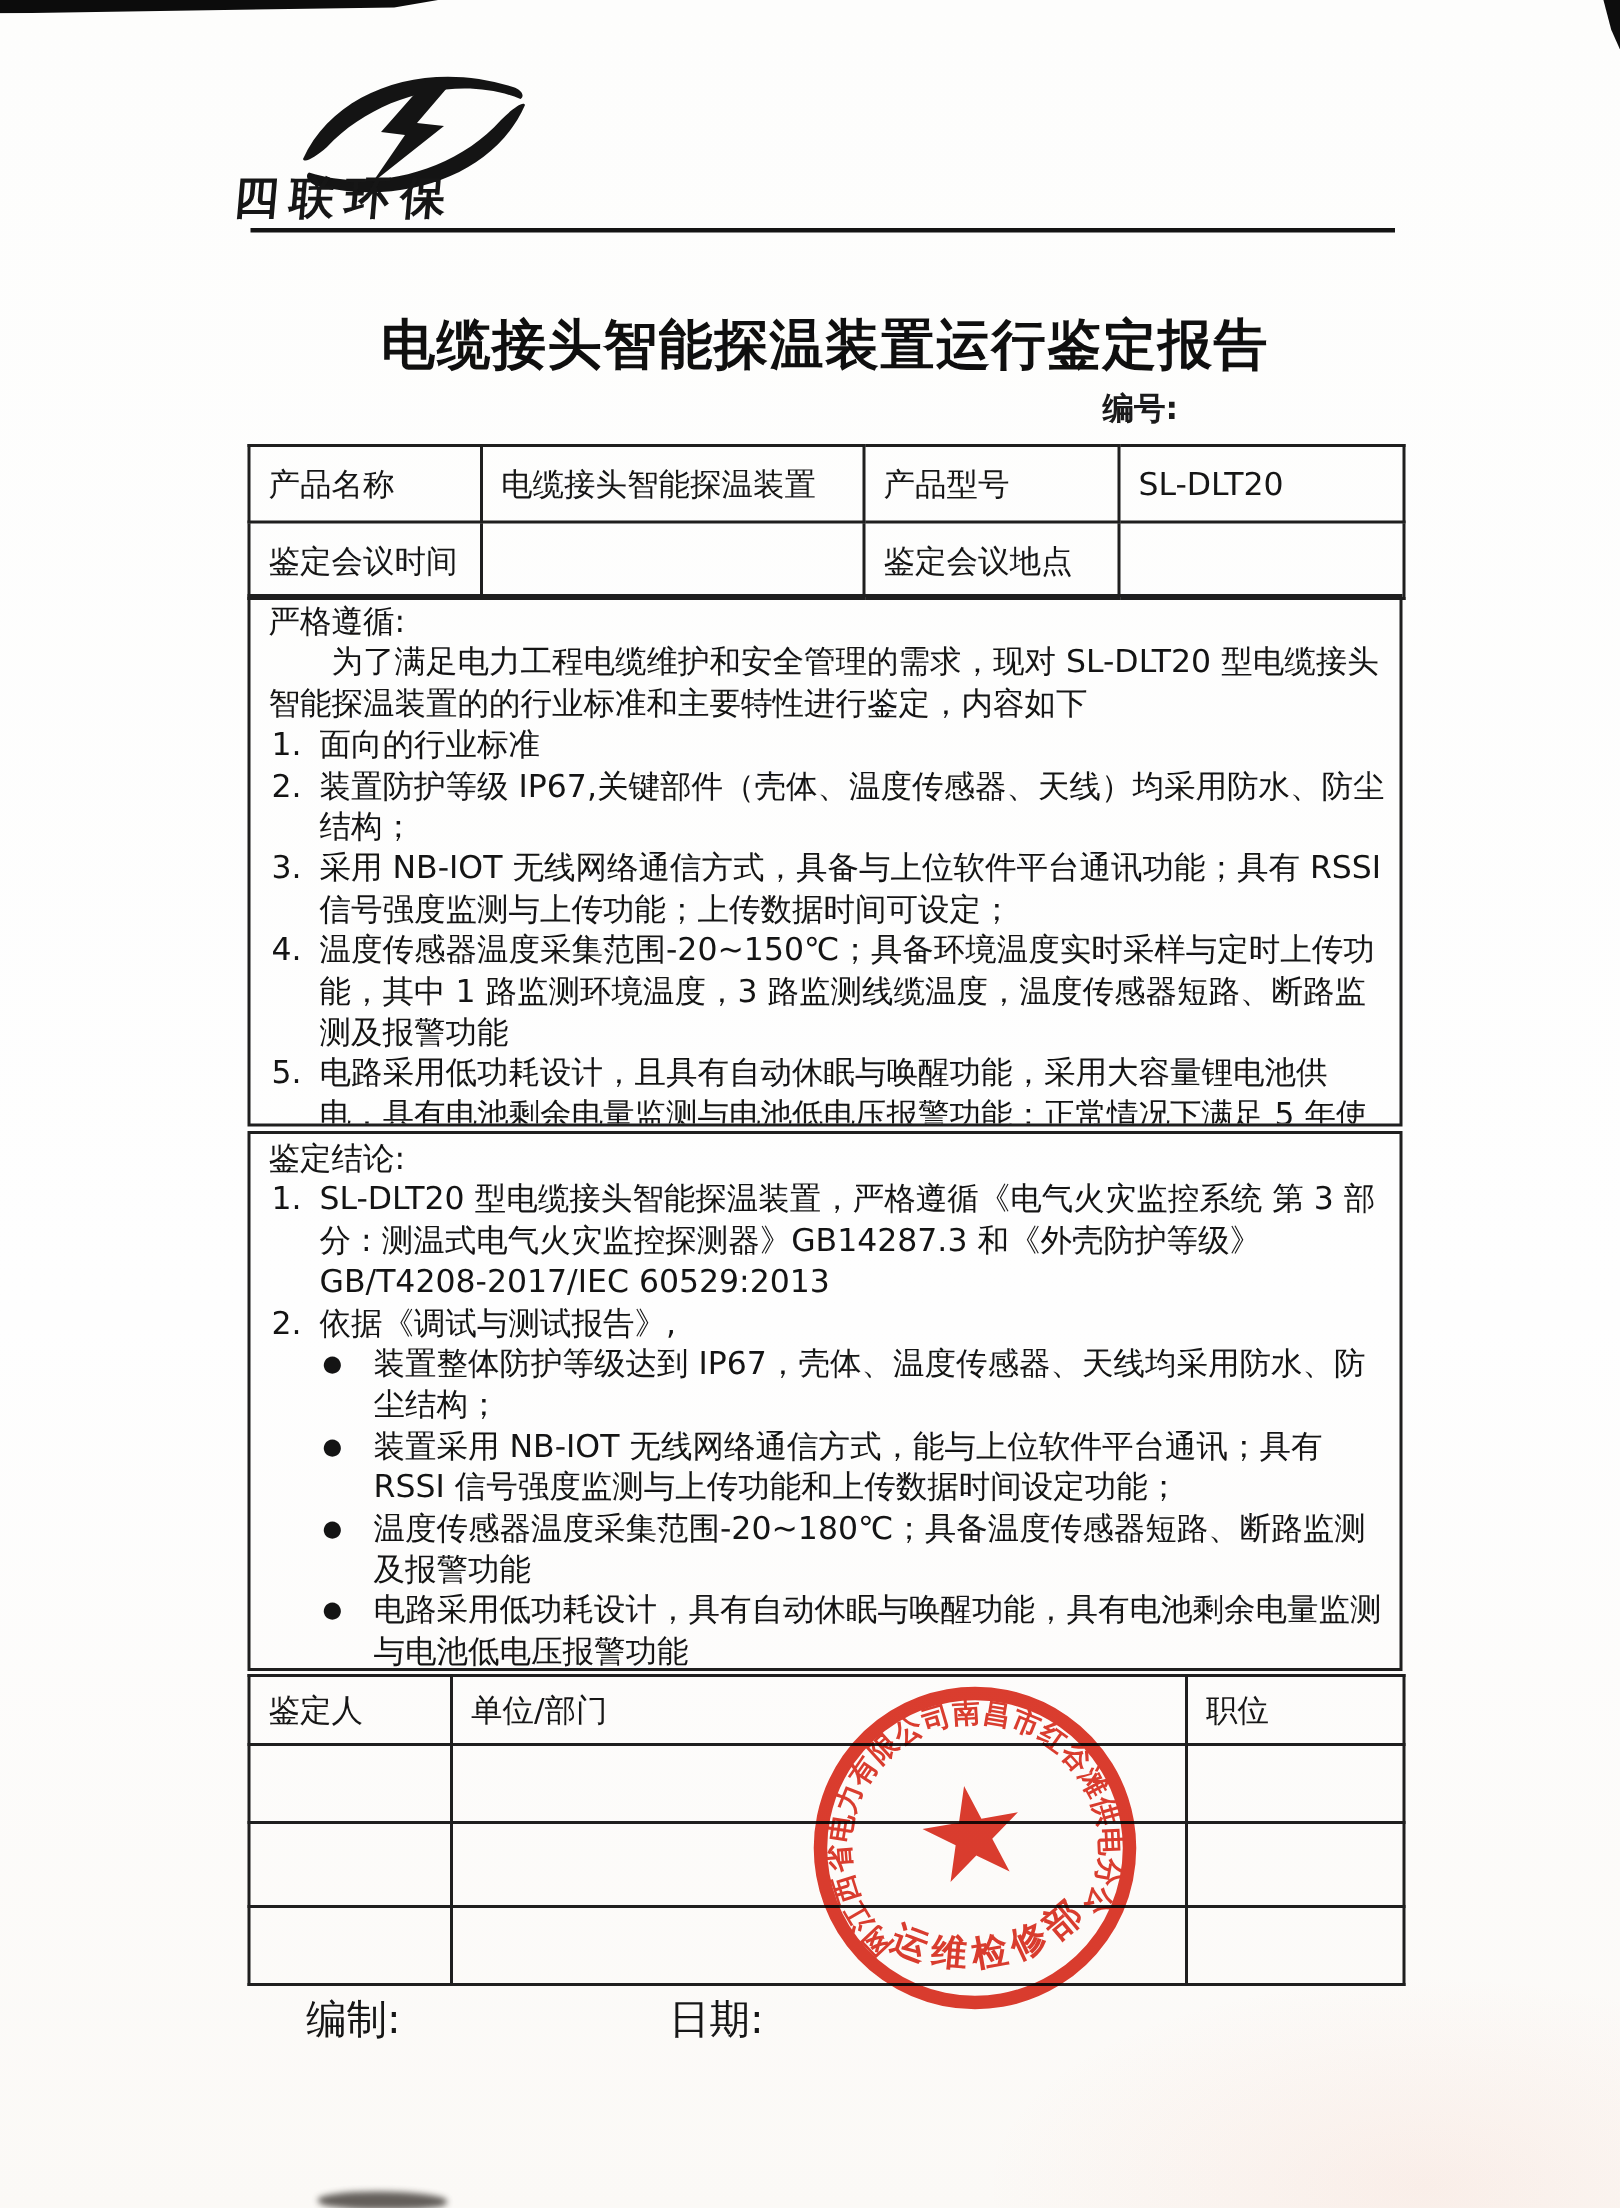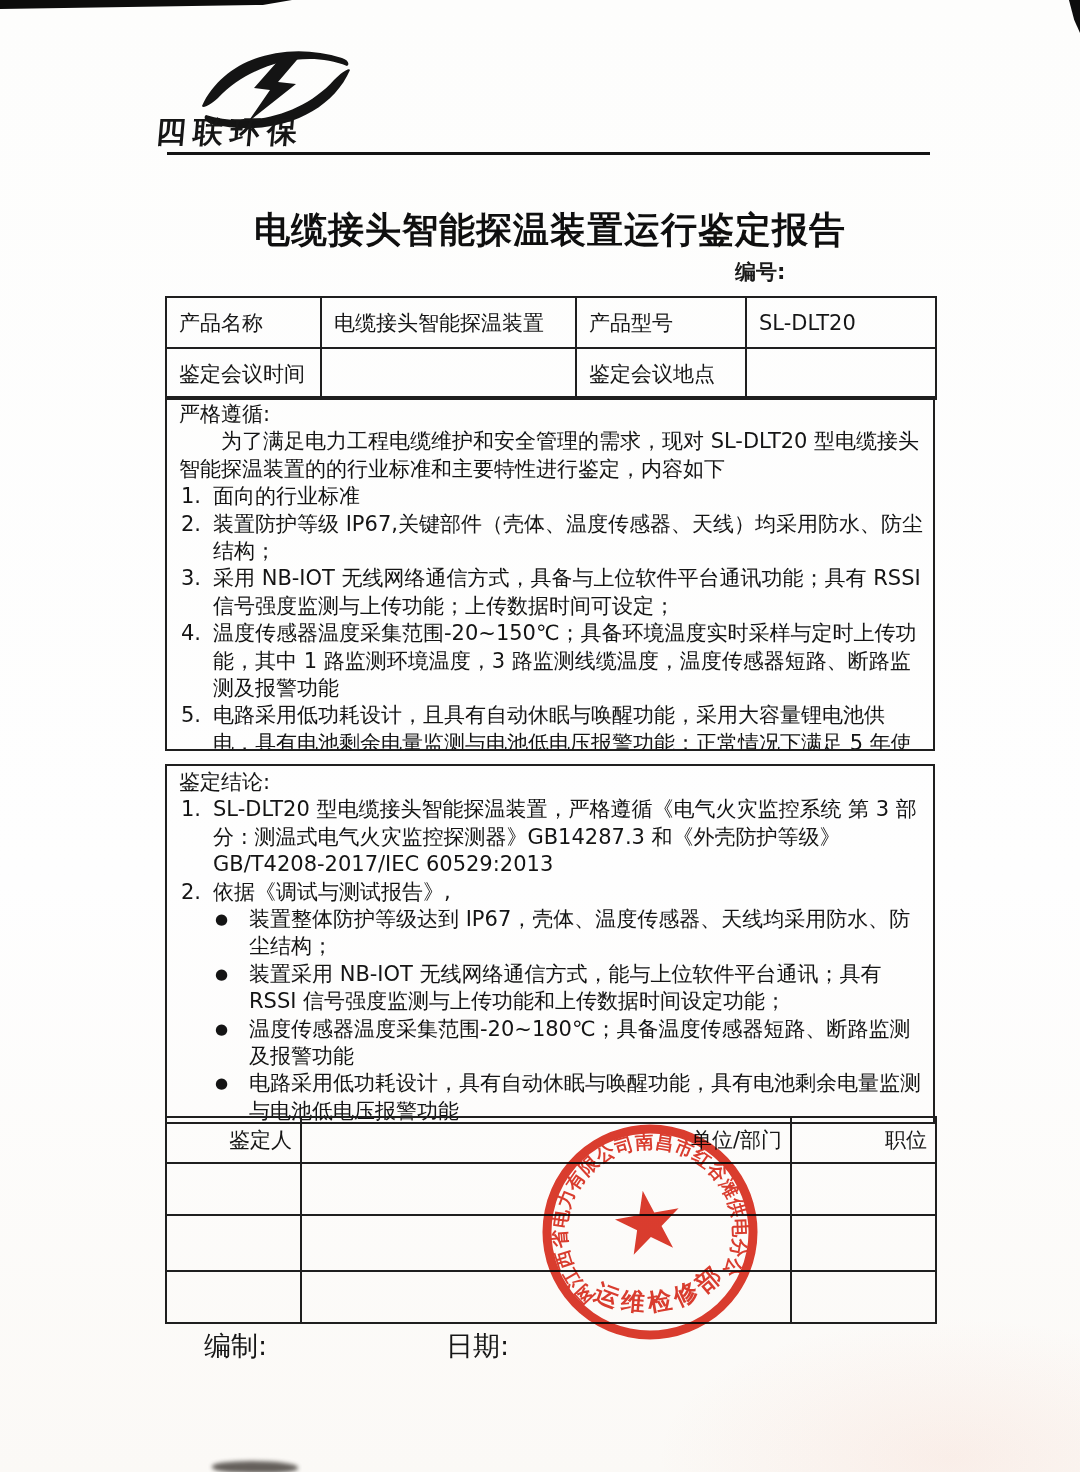--- a/index.html
+++ b/index.html
@@ -28,28 +28,28 @@
   .title{position:absolute;left:165px;top:206px;width:770px;text-align:center;
     font-size:36px;font-weight:bold;letter-spacing:1px;color:#0f0f0f;}
   .serial{position:absolute;left:735px;top:258px;font-size:21px;font-weight:bold;}
   
   table{border-collapse:collapse;table-layout:fixed;}
   td,th{border:2px solid #1f1f1f;font-size:21px;font-weight:normal;text-align:left;
     padding:0 8px 0 12px;vertical-align:middle;color:#161616;}
   .info-table{position:absolute;left:165px;top:296px;width:770px;}
   .info-table td{height:49px;}
   .sig-table{position:absolute;left:165px;top:1116px;width:770px;}
-  .sig-table th{height:44px;text-align:right;font-weight:normal;}
+  .sig-table th{height:44px;text-align:left;font-weight:normal;}
   .sig-table td{height:50px;}
   
   .box{position:absolute;left:165px;width:770px;border:2px solid #1f1f1f;
     box-sizing:border-box;padding:3px 10px 0 12px;font-size:21px;line-height:27.4px;
     overflow:hidden;color:#141414;}
   .box-content{top:396px;height:355px;}
-  .box-conclusion{top:754px;height:360px;margin-top:10px;}
+  .box-conclusion{top:754px;height:360px;}
   .box .heading{font-weight:normal;}
   .intro{text-indent:2em;margin:0;}
   .li{display:flex;}
   .li .num{flex:none;width:34px;padding-left:2px;box-sizing:border-box;}
   .li .txt{flex:1;}
   .bl{display:flex;padding-left:36px;}
   .bl .bullet{flex:none;width:34px;font-size:15px;}
   .bl .txt{flex:1;}
   
   .footer-item{position:absolute;top:1328px;font-size:27px;font-weight:normal;color:#161616;margin-left:26px;}

